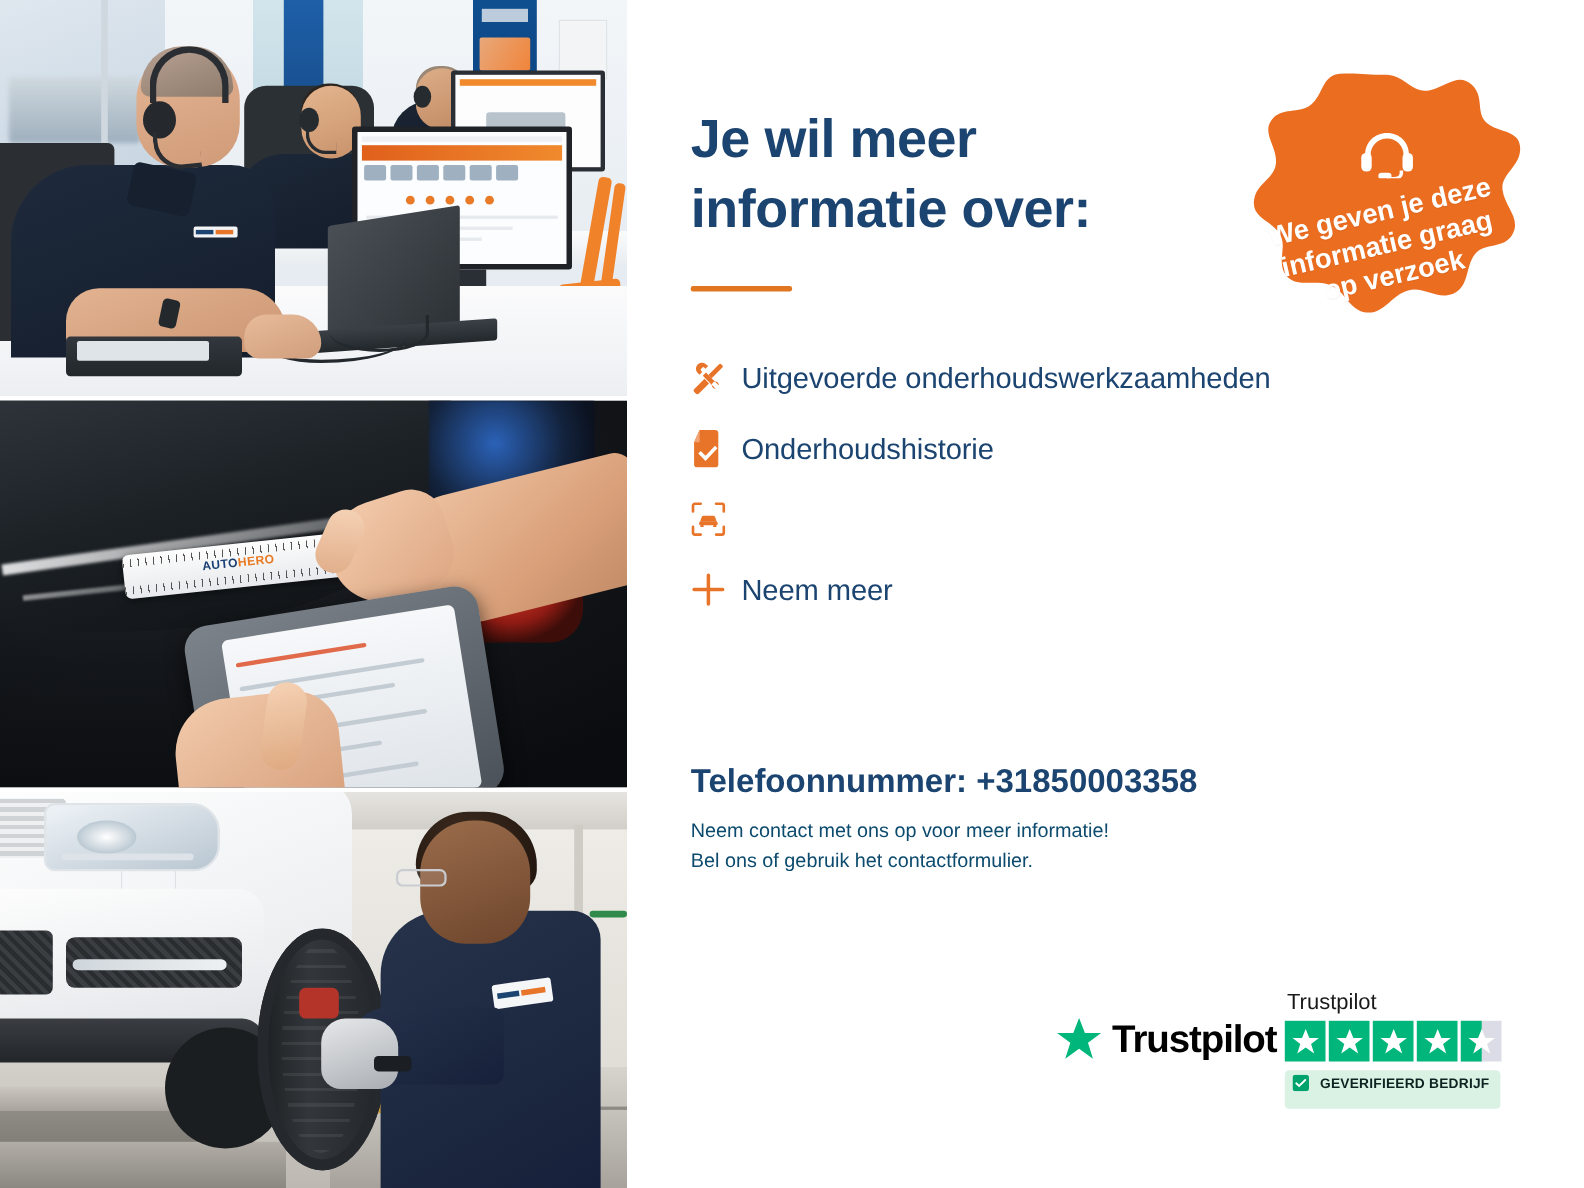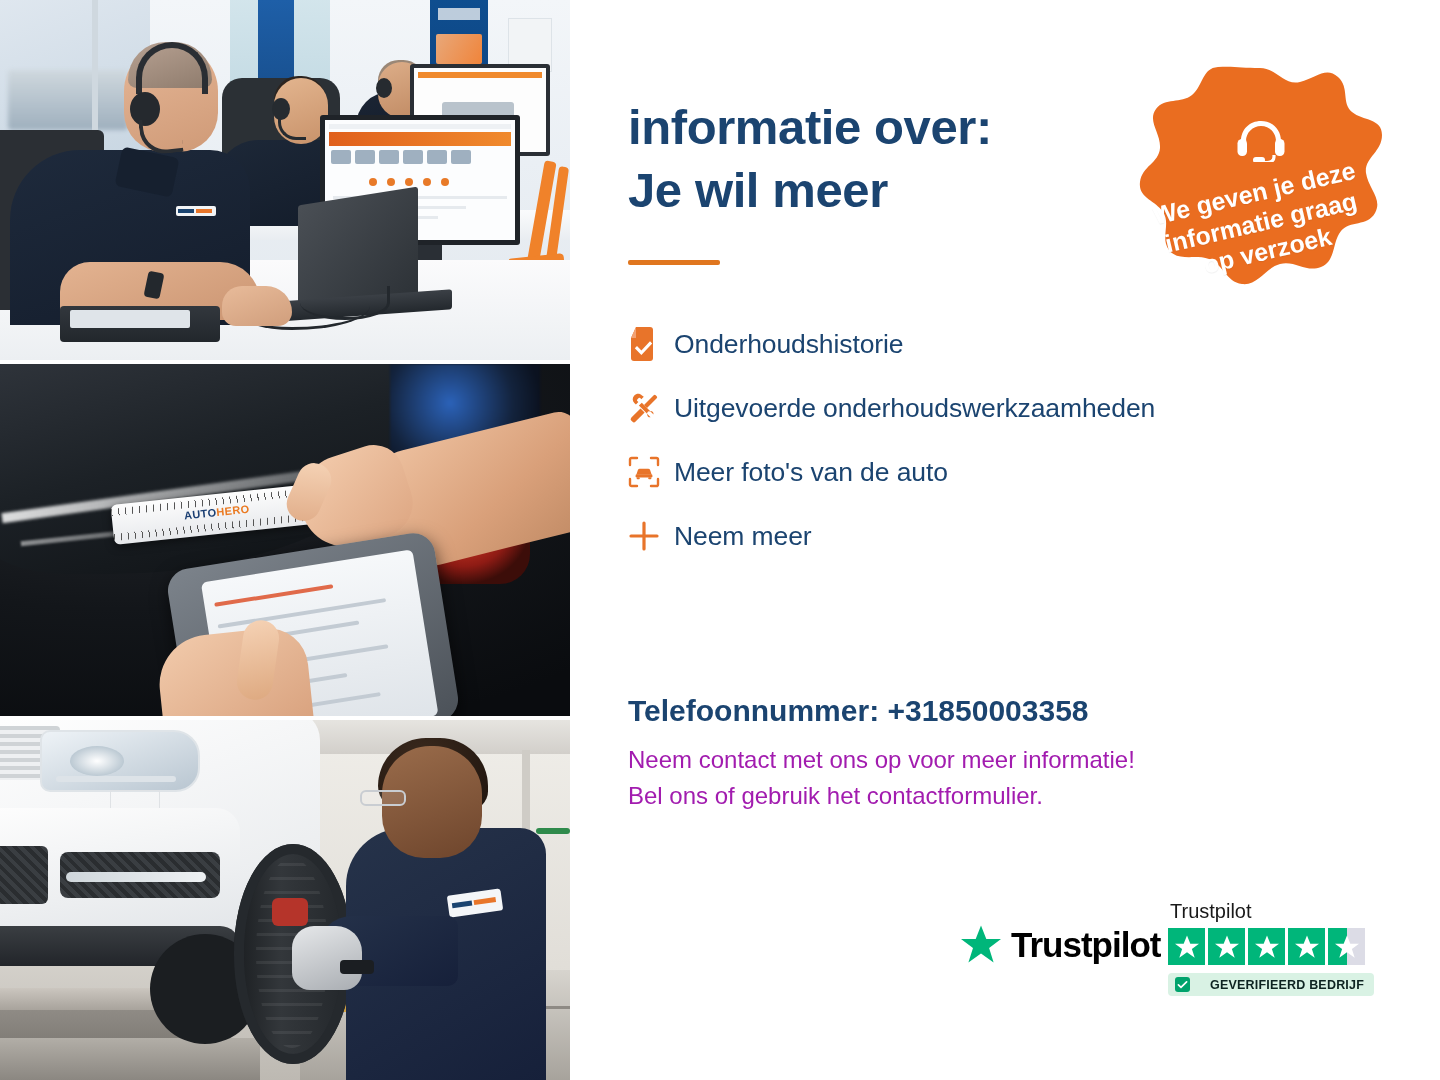--- a/index.html
+++ b/index.html
@@ -422,21 +422,21 @@
     color:#1b4470; font-size:26.5px; font-weight:400; letter-spacing:-.1px;
   }
 
   
   .phone{
     position:absolute; left:58px; top:694px;
     color:#1b4470; font-weight:700; font-size:30px;
   }
   .contact{
     position:absolute; left:58px; top:742px; width:760px;
-    color:#a21caf; font-size:24px; line-height:1.52;
+    color:#0c4a6e; font-size:18px; line-height:1.52;
   }
 
   
   .tp{
     position:absolute; left:390px; top:900px; width:420px; height:110px;
   }
   .tp-logo{position:absolute; left:0; top:24px; display:flex; align-items:center; gap:9px;}
   .tp-logo .star{width:42px;height:42px;}
   .tp-word{font-size:35px; font-weight:700; color:#000; letter-spacing:-1px;}
   .tp-right{position:absolute; left:208px; top:0;}
@@ -447,22 +447,22 @@
   .tp-stars .sq{
     width:37px; height:37px; background:#00b67a;
     display:flex; align-items:center; justify-content:center; position:relative;
   }
   .tp-stars .sq.half{background:#dcdce6;}
   .tp-stars .sq.half .fillhalf{
     position:absolute; left:0; top:0; width:50%; height:100%; background:#00b67a;
   }
   .tp-stars .sq svg{position:relative; z-index:2;}
   .tp-verified{
-    margin-top:8px; display:inline-flex; align-items:center; gap:20px;
-    background:#d9f2e4; border-radius:4px; padding:4px 10px 4px 7px;
+    margin-top:8px; display:inline-flex; align-items:center; gap:10px;
+    background:#d9f2e4; border-radius:4px; padding:4px 10px 16px 7px;
   }
   .tp-verified .chk{width:15px;height:15px;}
   .tp-verified span{
     font-size:12.5px; font-weight:700; color:#0d2321; letter-spacing:.2px;
   }
 </style>
 </head>
 <body>
 
 <div class="page">
@@ -621,22 +621,22 @@
       <div class="ws-arm"></div>
       <div class="ws-tool"></div>
       <div class="ws-glove"></div>
       <div class="ws-watch"></div>
     </div>
   </div>
 
   <div class="content">
 
     <div class="headline">
+      <div>Je wil meer</div>
       <div>informatie over:</div>
-      <div>Je wil meer</div>
     </div>
     <div class="rule"></div>
 
     <div class="badge">
       <svg viewBox="0 0 245 245">
         <path fill="#ea6d20" d="
           M122 2
           C139 2 146 20 162 16
           C178 12 188 0 200 11
           C212 22 203 37 214 46
@@ -672,62 +672,61 @@
         <div>We geven je deze</div>
         <div>informatie graag</div>
         <div>op verzoek</div>
       </div>
     </div>
 
     <div class="features">
 
       <div class="feat">
         <span class="ic">
-          <svg width="30" height="34" viewBox="0 0 30 34">
-            <path fill="#e8742a" d="M8 0 h14 a3 3 0 0 1 3 3 v28 a3 3 0 0 1 -3 3 H6 a3 3 0 0 1 -3 -3 V11 Z"></path>
-            <path fill="#f3a273" d="M8 0 L3 11 h5 z"></path>
-            <path fill="#fff" d="M9 19 l4.4 4.4 L22 14.3 l2.2 2.3 L13.4 28 L6.8 21.3 Z"></path>
-          </svg>
-        </span>
-        <span class="tx">Onderhoudshistorie</span>
-      </div>
-
-      <div class="feat">
-        <span class="ic">
           <svg width="32" height="32" viewBox="0 0 32 32">
             <g fill="#e8742a">
               <path d="M6.3 3.4 C4.2 5.5 4.2 8.9 6.3 11 l1.6 1.6 l2.5 -2.5 l-1.1 -1.1 a1 1 0 0 1 0 -1.5 l1.4 -1.4 a1 1 0 0 1 1.5 0 l1.1 1.1 l2.5 -2.5 L14 3.4 C11.9 1.3 8.4 1.3 6.3 3.4 Z"></path>
               <path d="M13.2 10.3 L24.9 22 a3.2 3.2 0 1 0 -2.9 2.9 L10.3 13.2 Z" transform="translate(0.6,0.4)"></path>
               <path d="M25.7 3.2 L16 12.9 l3 3 L28.7 6.2 a1.4 1.4 0 0 0 0 -2 l-1 -1 a1.4 1.4 0 0 0 -2 0 Z"></path>
               <path d="M12.5 16.4 L3.4 25.4 a2.3 2.3 0 0 0 0 3.3 l0.9 0.9 a2.3 2.3 0 0 0 3.3 0 l9 -9 Z"></path>
             </g>
           </svg>
         </span>
         <span class="tx">Uitgevoerde onderhoudswerkzaamheden</span>
+      </div>
+
+      <div class="feat">
+        <span class="ic">
+          <svg width="30" height="34" viewBox="0 0 30 34">
+            <path fill="#e8742a" d="M8 0 h14 a3 3 0 0 1 3 3 v28 a3 3 0 0 1 -3 3 H6 a3 3 0 0 1 -3 -3 V11 Z"></path>
+            <path fill="#f3a273" d="M8 0 L3 11 h5 z"></path>
+            <path fill="#fff" d="M9 19 l4.4 4.4 L22 14.3 l2.2 2.3 L13.4 28 L6.8 21.3 Z"></path>
+          </svg>
+        </span>
+        <span class="tx">Onderhoudshistorie</span>
       </div>
 
 
       <div class="feat">
         <span class="ic">
           <svg width="32" height="32" viewBox="0 0 32 32">
             <g stroke="#e8742a" stroke-width="2.4" fill="none" stroke-linecap="round">
               <path d="M2 9 V3.6 A1.6 1.6 0 0 1 3.6 2 H9"></path>
               <path d="M23 2 h5.4 A1.6 1.6 0 0 1 30 3.6 V9"></path>
               <path d="M30 23 v5.4 A1.6 1.6 0 0 1 28.4 30 H23"></path>
               <path d="M9 30 H3.6 A1.6 1.6 0 0 1 2 28.4 V23"></path>
             </g>
             <g fill="#e8742a">
               <path d="M8.4 18.4 l1.5 -4.3 a2 2 0 0 1 1.9 -1.3 h8.4 a2 2 0 0 1 1.9 1.3 l1.5 4.3 z"></path>
               <rect x="7.6" y="18.2" width="16.8" height="3.4" rx="1.3"></rect>
               <rect x="8.6" y="21.2" width="3.2" height="2" rx="0.9"></rect>
               <rect x="20.2" y="21.2" width="3.2" height="2" rx="0.9"></rect>
             </g>
           </svg>
         </span>
-        <span class="tx">Meer foto's van de auto</span>
       </div>
 
       <div class="feat">
         <span class="ic">
           <svg width="32" height="32" viewBox="0 0 32 32">
             <path d="M16 3 V29 M3 16 H29" stroke="#e8742a" stroke-width="3.2" stroke-linecap="round" fill="none"></path>
           </svg>
         </span>
         <span class="tx">Neem meer</span>
       </div>

